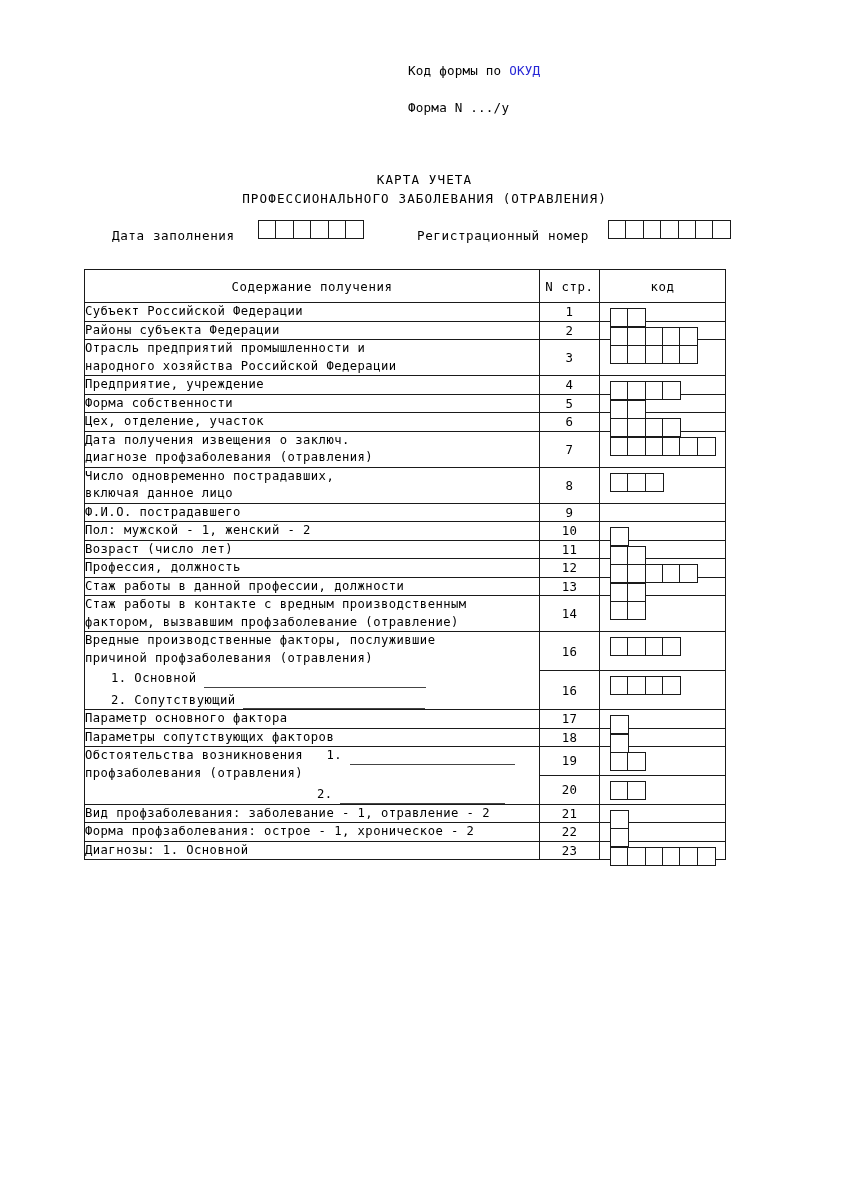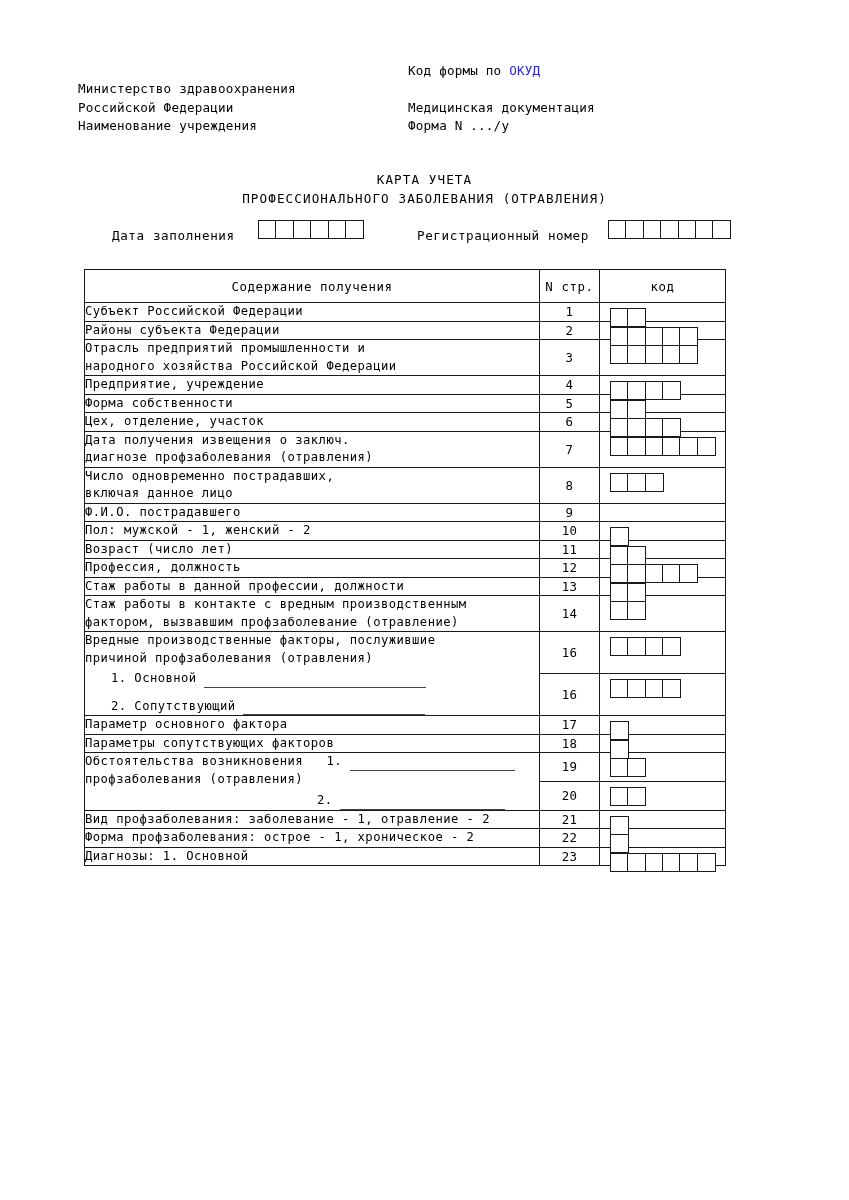--- a/index.html
+++ b/index.html
@@ -176,47 +176,41 @@
   }
   .sub-line {
     display: block;
     padding-left: 26px;
     margin-top: 3px;
     white-space: nowrap;
   }
   .sub-line-2 {
     display: block;
     padding-left: 26px;
-    margin-top: 10px;
+    margin-top: 4px;
     white-space: nowrap;
   }
   .row-nowrap { white-space: nowrap; }
   .indent-right {
     display: block;
     text-align: left;
     padding-left: 232px;
     margin-top: 4px;
     white-space: nowrap;
   }
 </style>
 </head>
 <body>
 
 <div class="page">
 
   <div class="masthead">
-    <div class="mast-left">
-      <div>Министерство здравоохранения</div>
-      <div>Российской Федерации</div>
-      <div>Наименование учреждения</div>
-    </div>
     <div class="mast-right">
       <div><span>Код формы по </span><span class="link-okud">ОКУД</span></div>
       <div class="gap"></div>
-      <div>Медицинская документация</div>
       <div>Форма N .../у</div>
     </div>
   </div>
 
   <div class="title-block">
     <div>КАРТА УЧЕТА</div>
     <div>ПРОФЕССИОНАЛЬНОГО ЗАБОЛЕВАНИЯ (ОТРАВЛЕНИЯ)</div>
   </div>
 
   <div class="fill-row">

